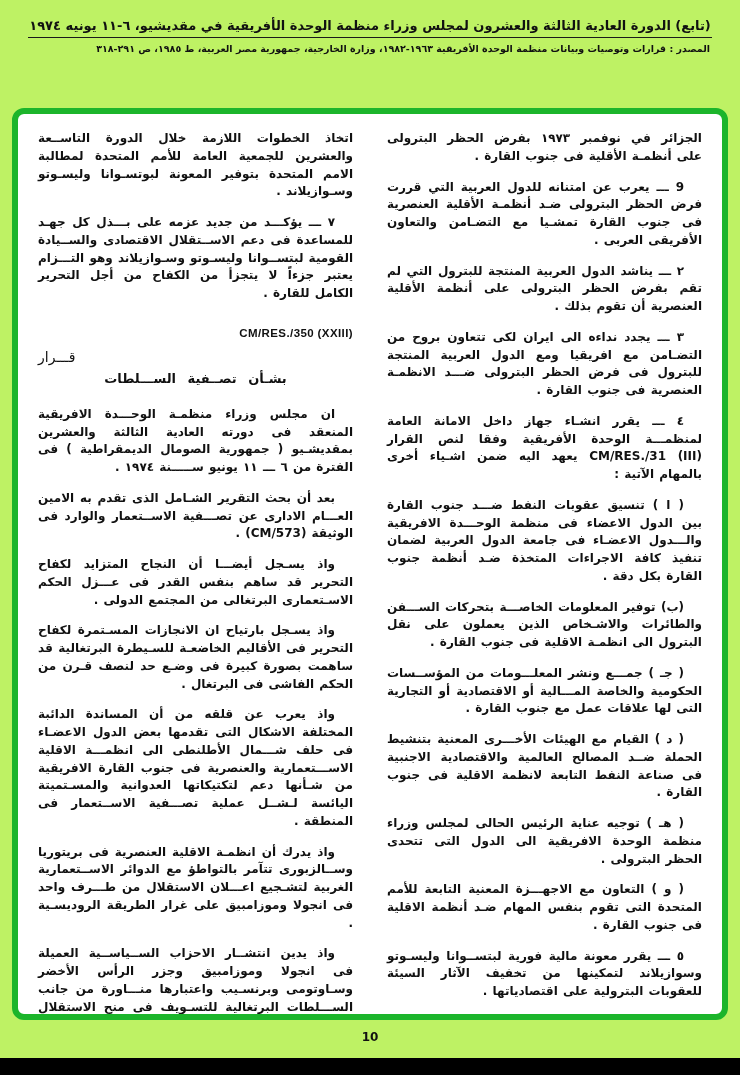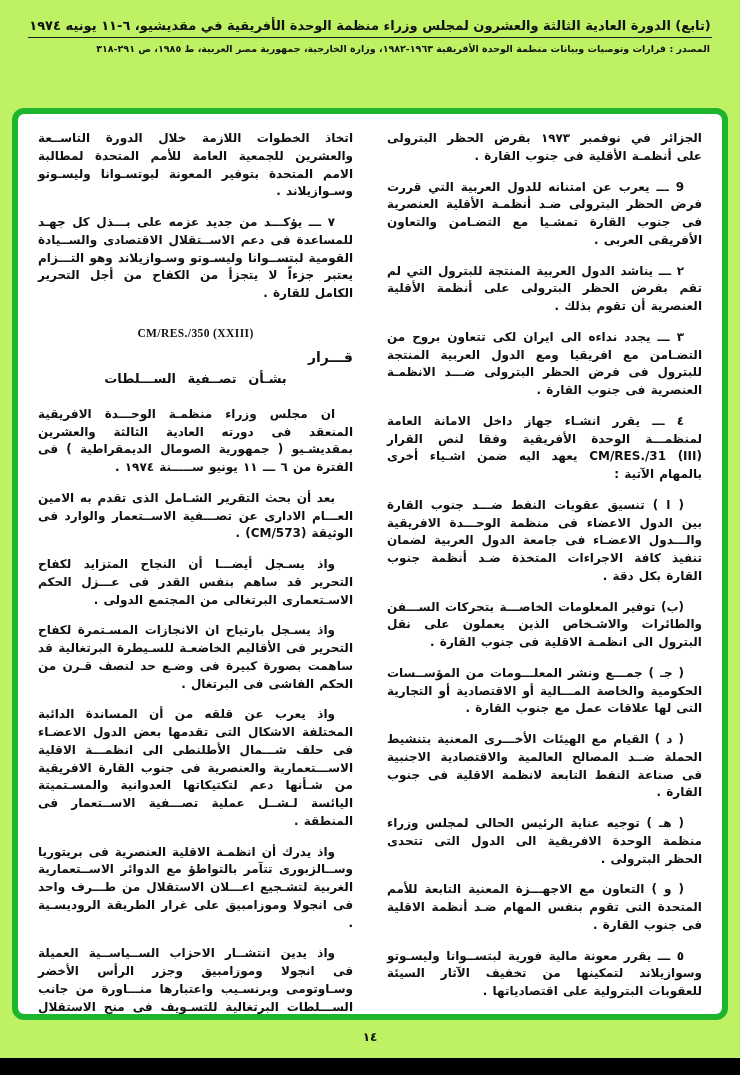--- a/index.html
+++ b/index.html
@@ -62,31 +62,31 @@
     text-align: justify;
     text-align-last: right;
     text-indent: 18px;
     margin-bottom: 13px;
     word-spacing: 1px;
   }
   .para.cont { text-indent: 0; }
 
   .ref-line {
     direction: ltr;
-    text-align: center;
-    font-family: Liberation Serif, serif;
+    text-align: right;
+    font-family: Liberation Sans, sans-serif;
     font-size: 11.5px;
     font-weight: bold;
     letter-spacing: 0.4px;
     margin: 24px 0 10px 0;
   }
   .res-title {
-    text-align: right;
+    text-align: left;
     font-size: 14px;
-    font-weight: bold;
+    font-weight: normal;
     margin: 8px 0 6px 0;
     word-spacing: 4px;
   }
   .res-subtitle {
     text-align: center;
     font-size: 13px;
     font-weight: bold;
     margin: 0 0 20px 0;
     word-spacing: 7px;
   }
@@ -144,17 +144,17 @@
           <p class="para">بعد أن بحث التقرير الشـامل الذى تقدم به الامين العـــام الادارى عن تصـــفية الاســتعمار والوارد فى الوثيقة (CM/573) .</p>
           <p class="para">واذ يسـجل أيضـــا أن النجاح المتزايد لكفاح التحرير قد ساهم بنفس القدر فى عـــزل الحكم الاسـتعمارى البرتغالى من المجتمع الدولى .</p>
           <p class="para">واذ يسـجل بارتياح ان الانجازات المسـتمرة لكفاح التحرير فى الأقاليم الخاضعـة للسـيطرة البرتغالية قد ساهمت بصورة كبيرة فى وضـع حد لنصف قـرن من الحكم الفاشى فى البرتغال .</p>
           <p class="para">واذ يعرب عن قلقه من أن المساندة الدائبة المختلفة الاشكال التى تقدمها بعض الدول الاعضـاء فى حلف شـــمال الأطلنطى الى انظمـــة الاقلية الاســـتعمارية والعنصرية فى جنوب القارة الافريقية من شـأنها دعم لتكتيكاتها العدوانية والمسـتميتة اليائسة لـشــل عملية تصـــفية الاســتعمار فى المنطقة .</p>
           <p class="para">واذ يدرك أن انظمـة الاقلية العنصرية فى بريتوريا وســالزبورى تتآمر بالتواطؤ مع الدوائر الاســتعمارية الغربية لتشـجيع اعـــلان الاستقلال من طـــرف واحد فى انجولا وموزامبيق على غرار الطريقة الروديسـية .</p>
           <p class="para">واذ يدين انتشــار الاحزاب الســياســية العميلة فى انجولا وموزامبيق وجزر الرأس الأخضر وسـاوتومى وبرنسـيب واعتبارها منـــاورة من جانب الســـلطات البرتغالية للتسـويف فى منح الاستقلال الى تلك الأقاليم.</p>
         </div>
     </div>
   </div>
 
-  <div class="page-number">١٤</div>
+  <div class="page-number">10</div>
 
   <div class="bottom-bar" style="background: rgb(0, 0, 0);"></div>
 
 </div>
 
 </body></html>

